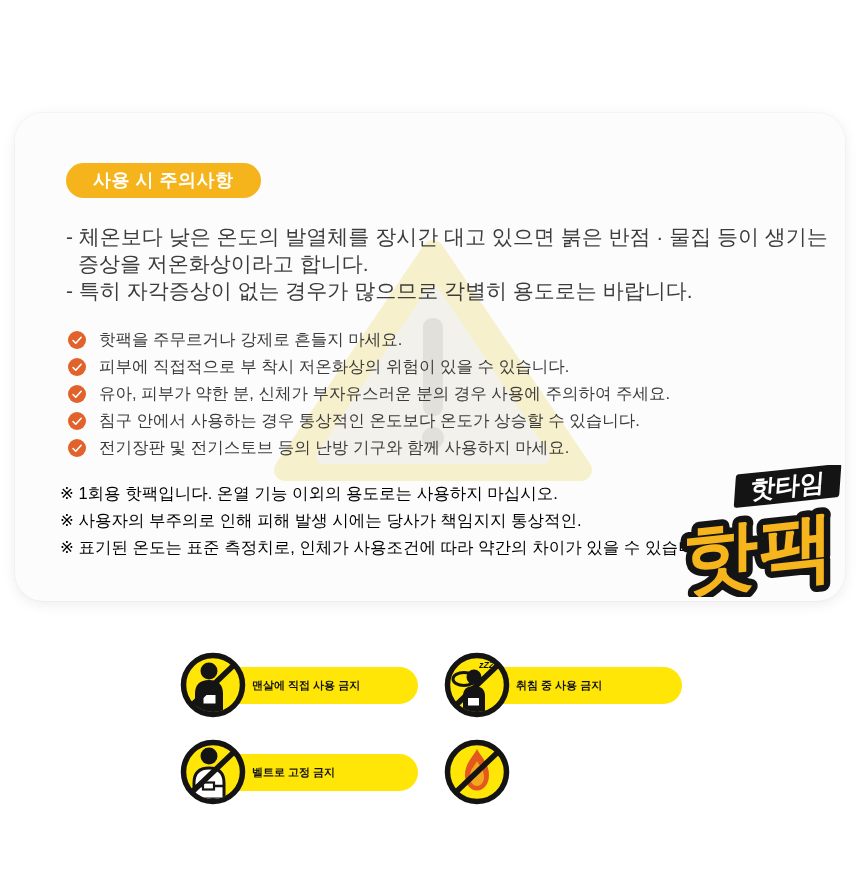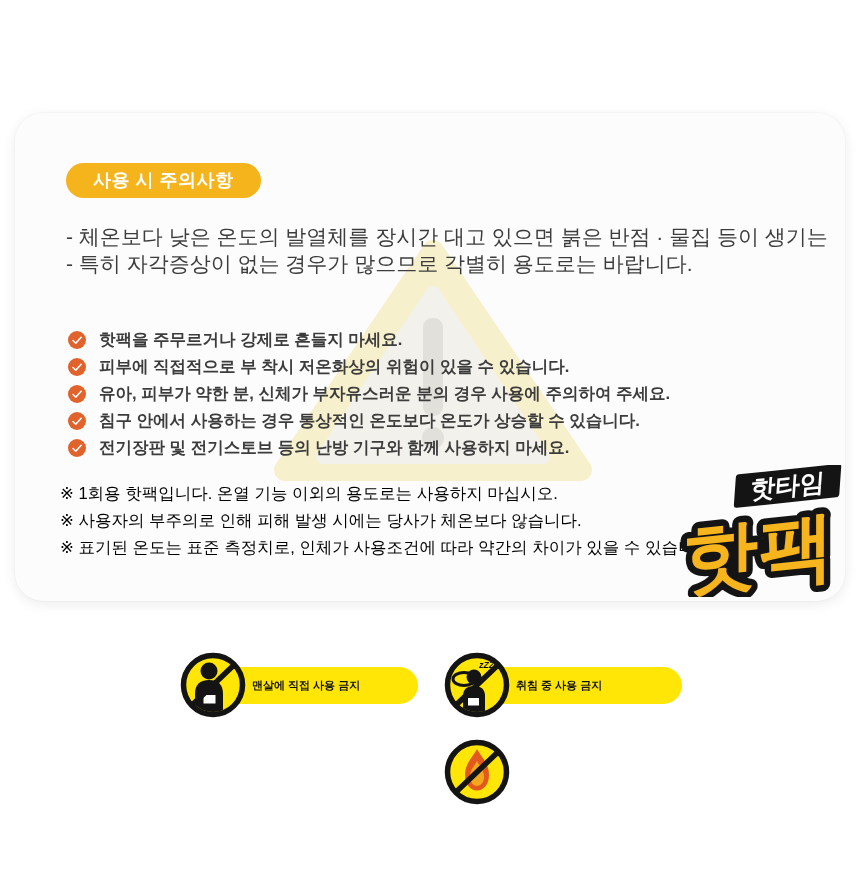--- a/index.html
+++ b/index.html
@@ -16,21 +16,21 @@
   .badge {
     position:absolute; left:51px; top:50px; height:35px; line-height:35px;
     padding:0 27px; background:#f6b41c; border-radius:18px;
     color:#ffffff; font-size:18px; font-weight:bold; letter-spacing:0.5px;
   }
   .watermark { position:absolute; left:0; top:0; width:830px; height:488px; pointer-events:none; }
   .intro { position:absolute; left:51px; top:110px; z-index:2; }
   .intro p { font-size:21px; line-height:27px; color:#3c3c3c; font-weight:500; white-space:nowrap; }
   .intro p.cont { padding-left:12px; }
   .checklist { position:absolute; left:53px; top:213px; list-style:none; z-index:2; }
-  .checklist li { display:flex; align-items:center; height:27px; font-size:16.5px; color:#3c3c3c; font-weight:700; white-space:nowrap; }
+  .checklist li { display:flex; align-items:center; height:27px; font-size:16.5px; color:#3c3c3c; font-weight:400; white-space:nowrap; }
   .checklist .chk { width:18px; height:18px; margin-right:13px; flex:0 0 18px; }
   .notes { position:absolute; left:45px; top:367px; z-index:2; }
   .notes p { font-size:16.5px; line-height:27px; color:#000000; font-weight:500; white-space:nowrap; }
   .logo { position:absolute; left:640px; top:352px; width:200px; height:132px; z-index:3; }
   .logo text { font-family:"Liberation Sans","DejaVu Sans",sans-serif; }
 
   
   .no-item { position:absolute; width:470px; height:87px; }
   .no-item .pill {
     position:absolute; left:30px; top:15px; height:37px; width:208px;
@@ -57,20 +57,21 @@
         <path d="M418 180 L528 344 L308 344 Z" fill="#f1efe8" stroke="#f1efe8" stroke-width="14" stroke-linejoin="round"></path>
         <rect x="408" y="205" width="20" height="98" rx="9" fill="#dddbd3"></rect>
         <circle cx="418" cy="325" r="11" fill="#dddbd3"></circle>
       </g>
     </svg>
 
     <div class="badge">사용 시 주의사항</div>
 
     <div class="intro">
       <p>- 체온보다 낮은 온도의 발열체를 장시간 대고 있으면 붉은 반점 · 물집 등이 생기는</p>
+      <p class="cont">증상을 저온화상이라고 합니다.</p>
       <p>- 특히 자각증상이 없는 경우가 많으므로 각별히 용도로는 바랍니다.</p>
     </div>
 
     <ul class="checklist">
       <li>
         <svg class="chk" viewBox="0 0 20 20">
             <circle cx="10" cy="10" r="10" fill="#e2622b"></circle>
             <path d="M5.6 10.6l3 3L14.6 7" fill="none" stroke="#ffffff" stroke-width="1.8" stroke-linecap="round" stroke-linejoin="round"></path>
           </svg>
         <span>핫팩을 주무르거나 강제로 흔들지 마세요.</span>
@@ -100,21 +101,21 @@
         <svg class="chk" viewBox="0 0 20 20">
             <circle cx="10" cy="10" r="10" fill="#e2622b"></circle>
             <path d="M5.6 10.6l3 3L14.6 7" fill="none" stroke="#ffffff" stroke-width="1.8" stroke-linecap="round" stroke-linejoin="round"></path>
           </svg>
         <span>전기장판 및 전기스토브 등의 난방 기구와 함께 사용하지 마세요.</span>
       </li>
     </ul>
 
     <div class="notes">
       <p>※ 1회용 핫팩입니다. 온열 기능 이외의 용도로는 사용하지 마십시오.</p>
-      <p>※ 사용자의 부주의로 인해 피해 발생 시에는 당사가 체온보다 않습니다.</p>
+      <p>※ 사용자의 부주의로 인해 피해 발생 시에는 당사가 책임지지 통상적인.</p>
       <p>※ 표기된 온도는 표준 측정치로, 인체가 사용조건에 따라 약간의 차이가 있을 수 있습니다.</p>
     </div>
 
     <svg class="logo" viewBox="0 0 200 132">
       <g transform="rotate(-6 100 66)">
         <g transform="translate(137 25) skewX(-10) translate(-137 -25)">
           <rect x="84" y="8" width="106" height="33" rx="3" fill="#141414"></rect>
           <text x="137" y="33" text-anchor="middle" font-size="25" font-weight="bold" fill="#ffffff">핫타임</text>
         </g>
         <g transform="translate(100 96) skewX(-6) translate(-100 -96)">
@@ -155,20 +156,38 @@
         <ellipse cx="20" cy="27" rx="11" ry="6.5" fill="#ffe606" stroke="#141414" stroke-width="3"></ellipse>
         <circle cx="30" cy="25" r="7.5" fill="#141414"></circle>
         <path d="M19 60 V44 Q19 34 30 34 Q41 34 41 44 V60 Z" fill="#141414"></path>
         <rect x="24" y="46" width="11" height="7.5" fill="#ffffff"></rect>
         <text x="35" y="16" font-size="9" font-weight="bold" fill="#141414" font-style="italic">zZZ</text>
       </g>
       <line x1="11" y1="54" x2="55" y2="12" stroke="#141414" stroke-width="5.5"></line>
     </svg>
   </div>
 
+  <div class="no-item" id="no3">
+    <div class="pill">벨트로 고정 금지</div>
+    <svg class="sign" viewBox="0 0 66 66">
+      <defs>
+          <clipPath id="clip3">
+            <circle cx="33" cy="33" r="27"></circle>
+          </clipPath>
+        </defs>
+      <circle cx="33" cy="33" r="29.5" fill="#ffe606" stroke="#141414" stroke-width="5.5"></circle>
+      <g clip-path="url(#clip3)">
+        <circle cx="29" cy="17" r="8.5" fill="#141414"></circle>
+        <path d="M14 60 V44 Q14 29 29 29 Q44 29 44 44 V60 Z" fill="#ffffff" stroke="#141414" stroke-width="3"></path>
+        <line x1="14" y1="47" x2="44" y2="47" stroke="#141414" stroke-width="2.5"></line>
+        <rect x="23" y="43.5" width="11" height="7" fill="#ffffff" stroke="#141414" stroke-width="2.2"></rect>
+      </g>
+      <line x1="11" y1="54" x2="55" y2="12" stroke="#141414" stroke-width="5.5"></line>
+    </svg>
+  </div>
 
   <div class="no-item" id="no4">
     <svg class="sign" viewBox="0 0 66 66">
       <defs>
           <clipPath id="clip4">
             <circle cx="33" cy="33" r="27"></circle>
           </clipPath>
         </defs>
       <circle cx="33" cy="33" r="29.5" fill="#ffe606" stroke="#141414" stroke-width="5.5"></circle>
       <g clip-path="url(#clip4)">

